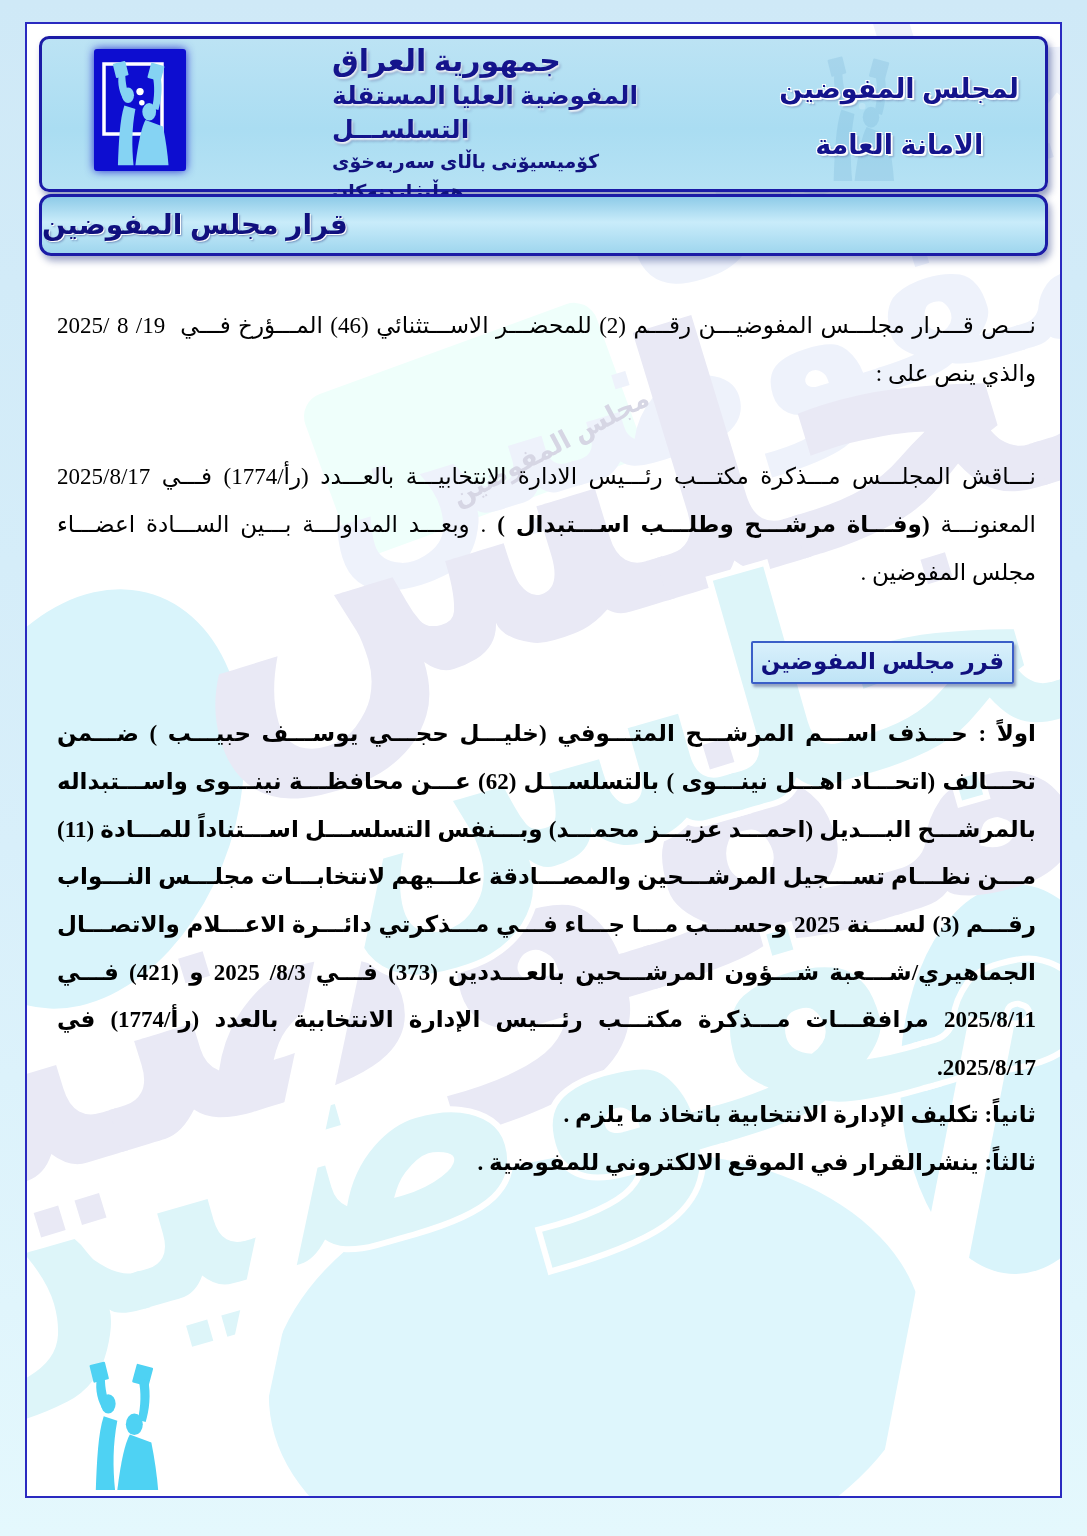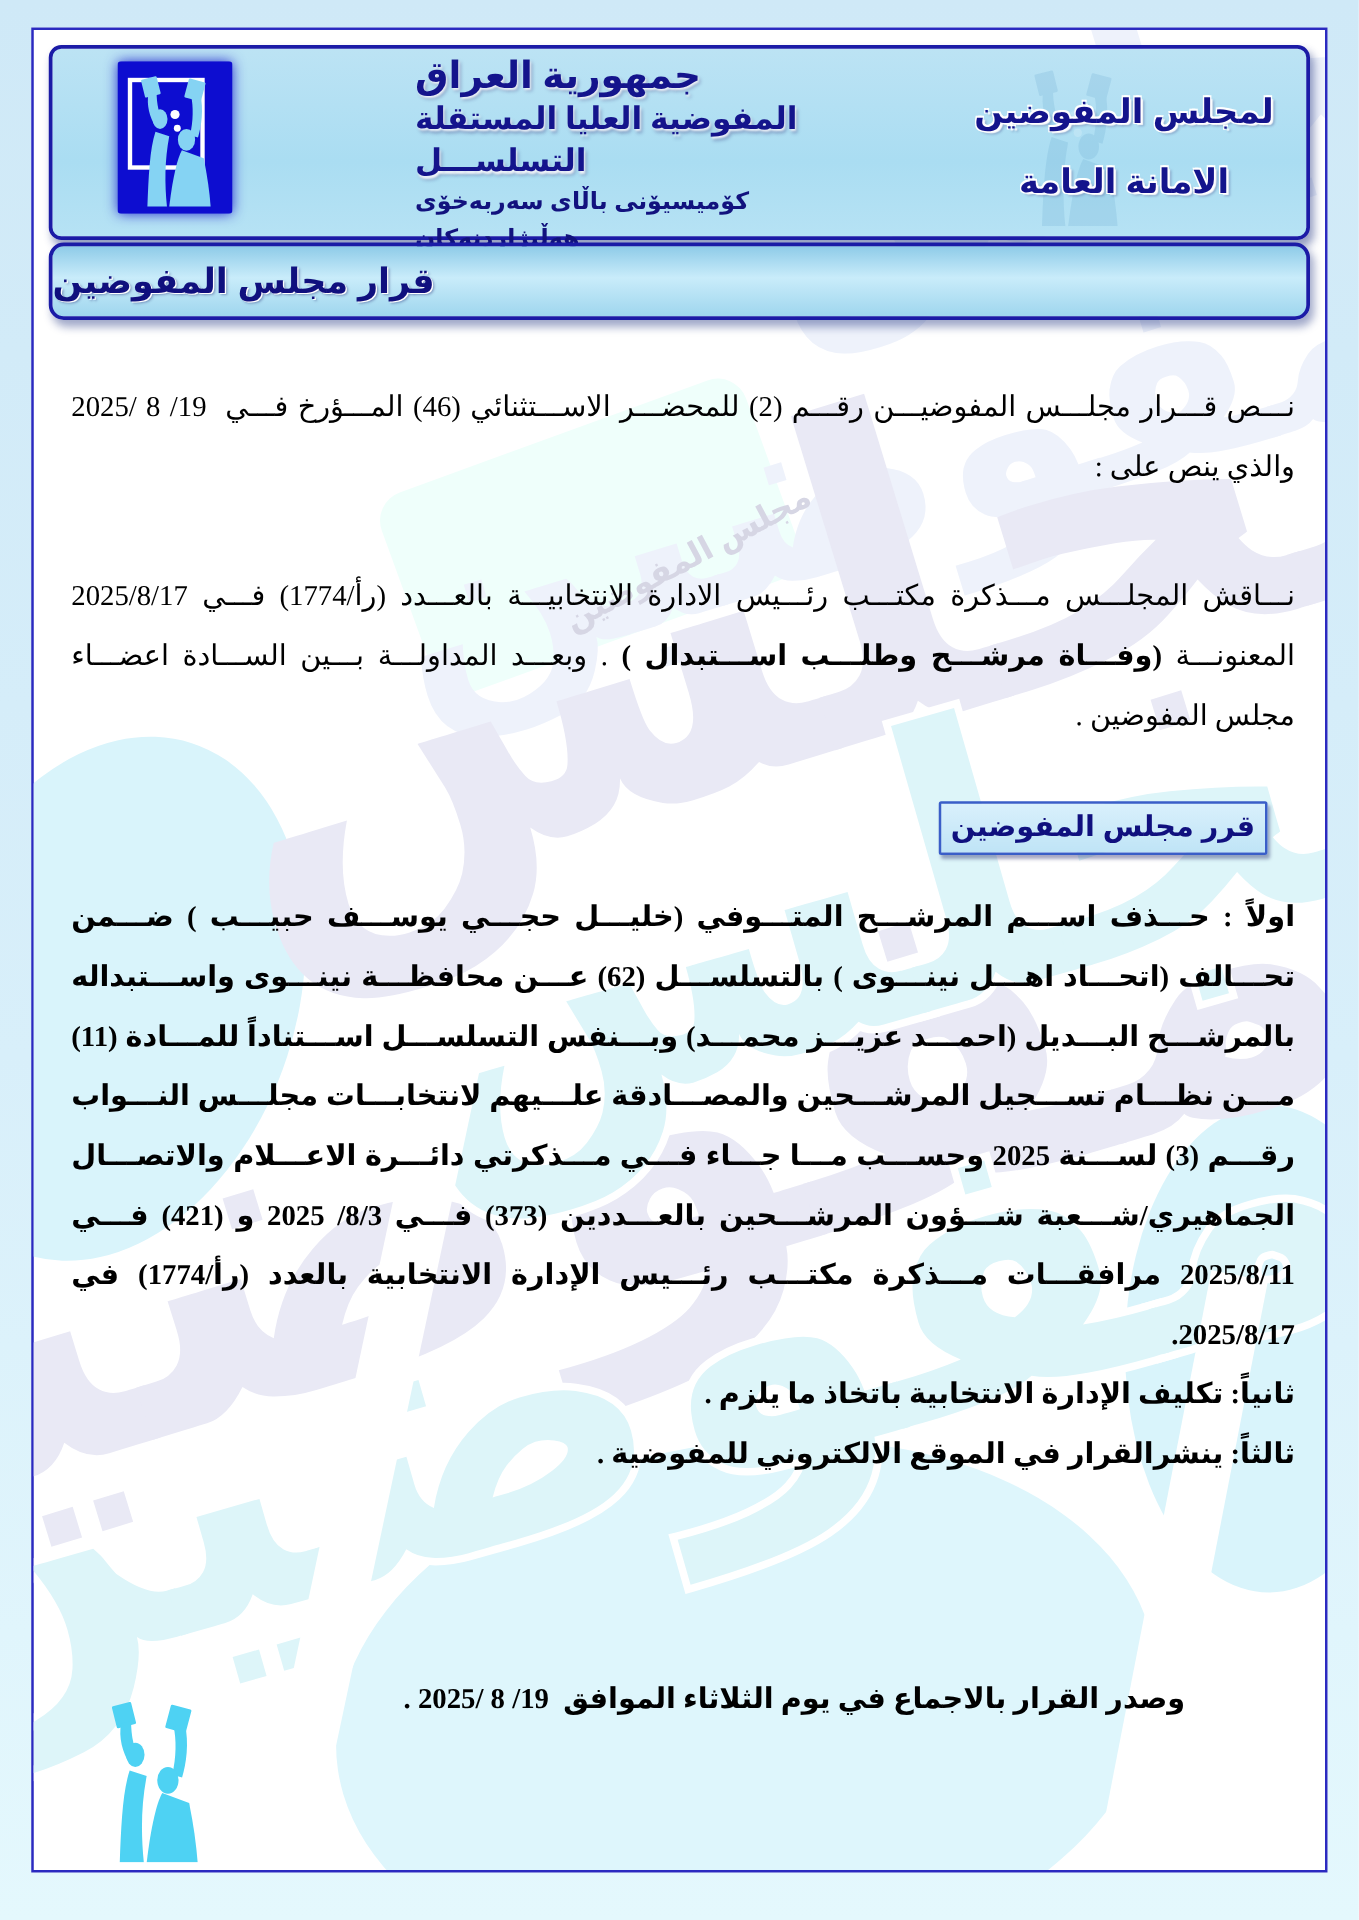--- a/index.html
+++ b/index.html
@@ -173,21 +173,20 @@
       <p class="para p-discussion"><span>نـــاقش المجلـــس مـــذكرة مكتـــب رئـــيس الادارة الانتخابيـــة بالعـــدد (رأ/1774) فـــي 2025/8/17 المعنونـــة </span><span class="bold-inline">(وفـــاة مرشـــح وطلـــب اســـتبدال )</span><span> . وبعـــد المداولـــة بـــين الســـادة اعضـــاء مجلس المفوضين .</span></p>
 
       <div class="badge-row">
         <span class="badge">قرر مجلس المفوضين</span>
       </div>
 
       <p class="clause c-first">اولاً : حـــذف اســـم المرشـــح المتـــوفي (خليـــل حجـــي يوســـف حبيـــب ) ضـــمن تحـــالف (اتحـــاد اهـــل نينـــوى ) بالتسلســـل (62) عـــن محافظـــة نينـــوى واســـتبداله بالمرشـــح البـــديل (احمـــد عزيـــز محمـــد) وبـــنفس التسلســـل اســـتناداً للمـــادة (11) مـــن نظـــام تســـجيل المرشـــحين والمصـــادقة علـــيهم لانتخابـــات مجلـــس النـــواب رقـــم (3) لســـنة 2025 وحســـب مـــا جـــاء فـــي مـــذكرتي دائـــرة الاعـــلام والاتصـــال الجماهيري/شـــعبة شـــؤون المرشـــحين بالعـــددين (373) فـــي ⁦2025 /8/3⁩ و (421) فـــي 2025/8/11 مرافقـــات مـــذكرة مكتـــب رئـــيس الإدارة الانتخابية بالعدد (رأ/1774) في 2025/8/17.</p>
       <p class="clause c-plain">ثانياً: تكليف الإدارة الانتخابية باتخاذ ما يلزم .</p>
       <p class="clause c-plain">ثالثاً: ينشرالقرار في الموقع الالكتروني للمفوضية .</p>
 
-      <p class="clause closing">وصدر القرار بالاجماع في يوم الثلاثاء الموافق &nbsp;⁦2025/ 8 /19⁩ .</p>
     </div>
 
     <div class="bottom-figs">
       <svg width="160" height="136" viewBox="0 0 100 120" xmlns="http://www.w3.org/2000/svg">
         <use href="#ihec-figs"></use>
       </svg>
     </div>
 
   </div>
 </div>

